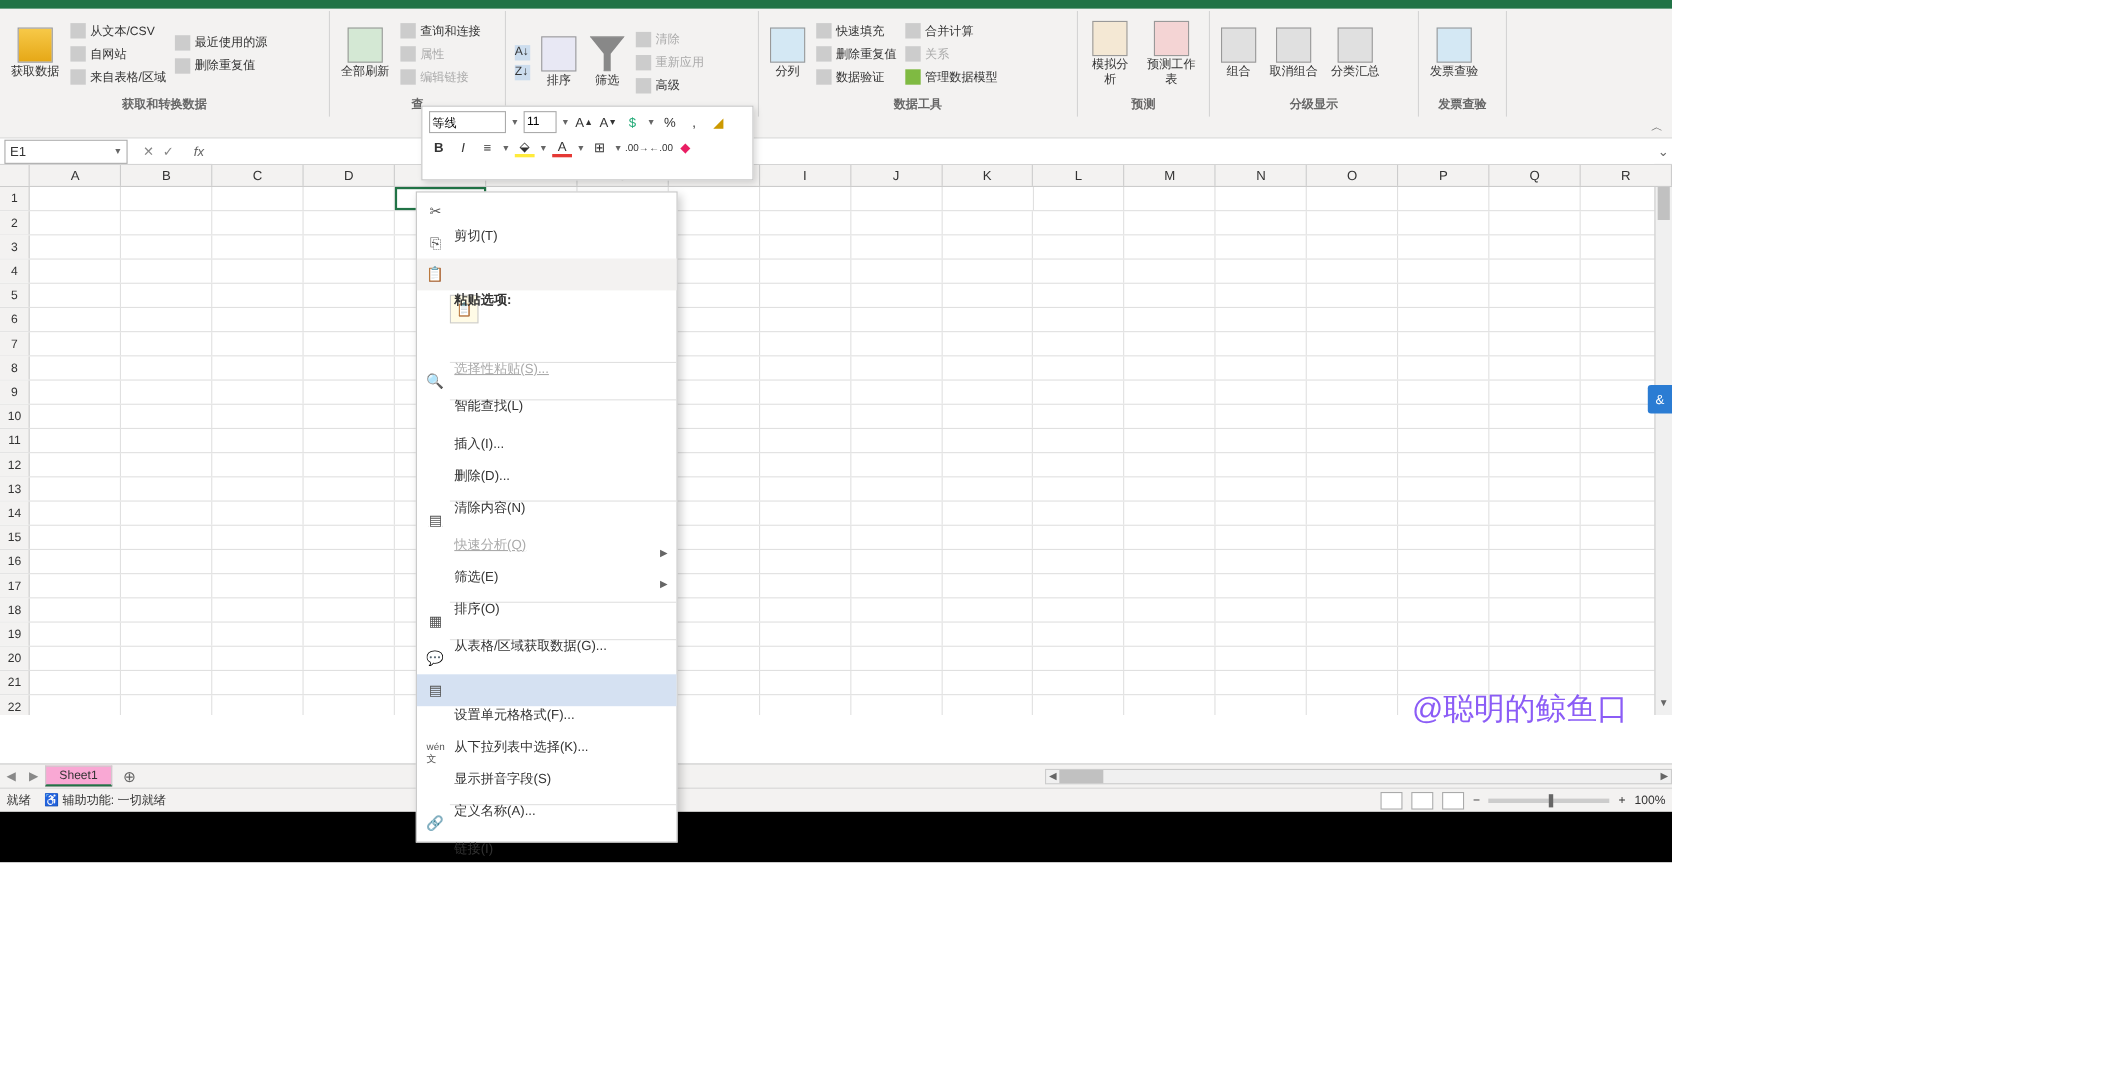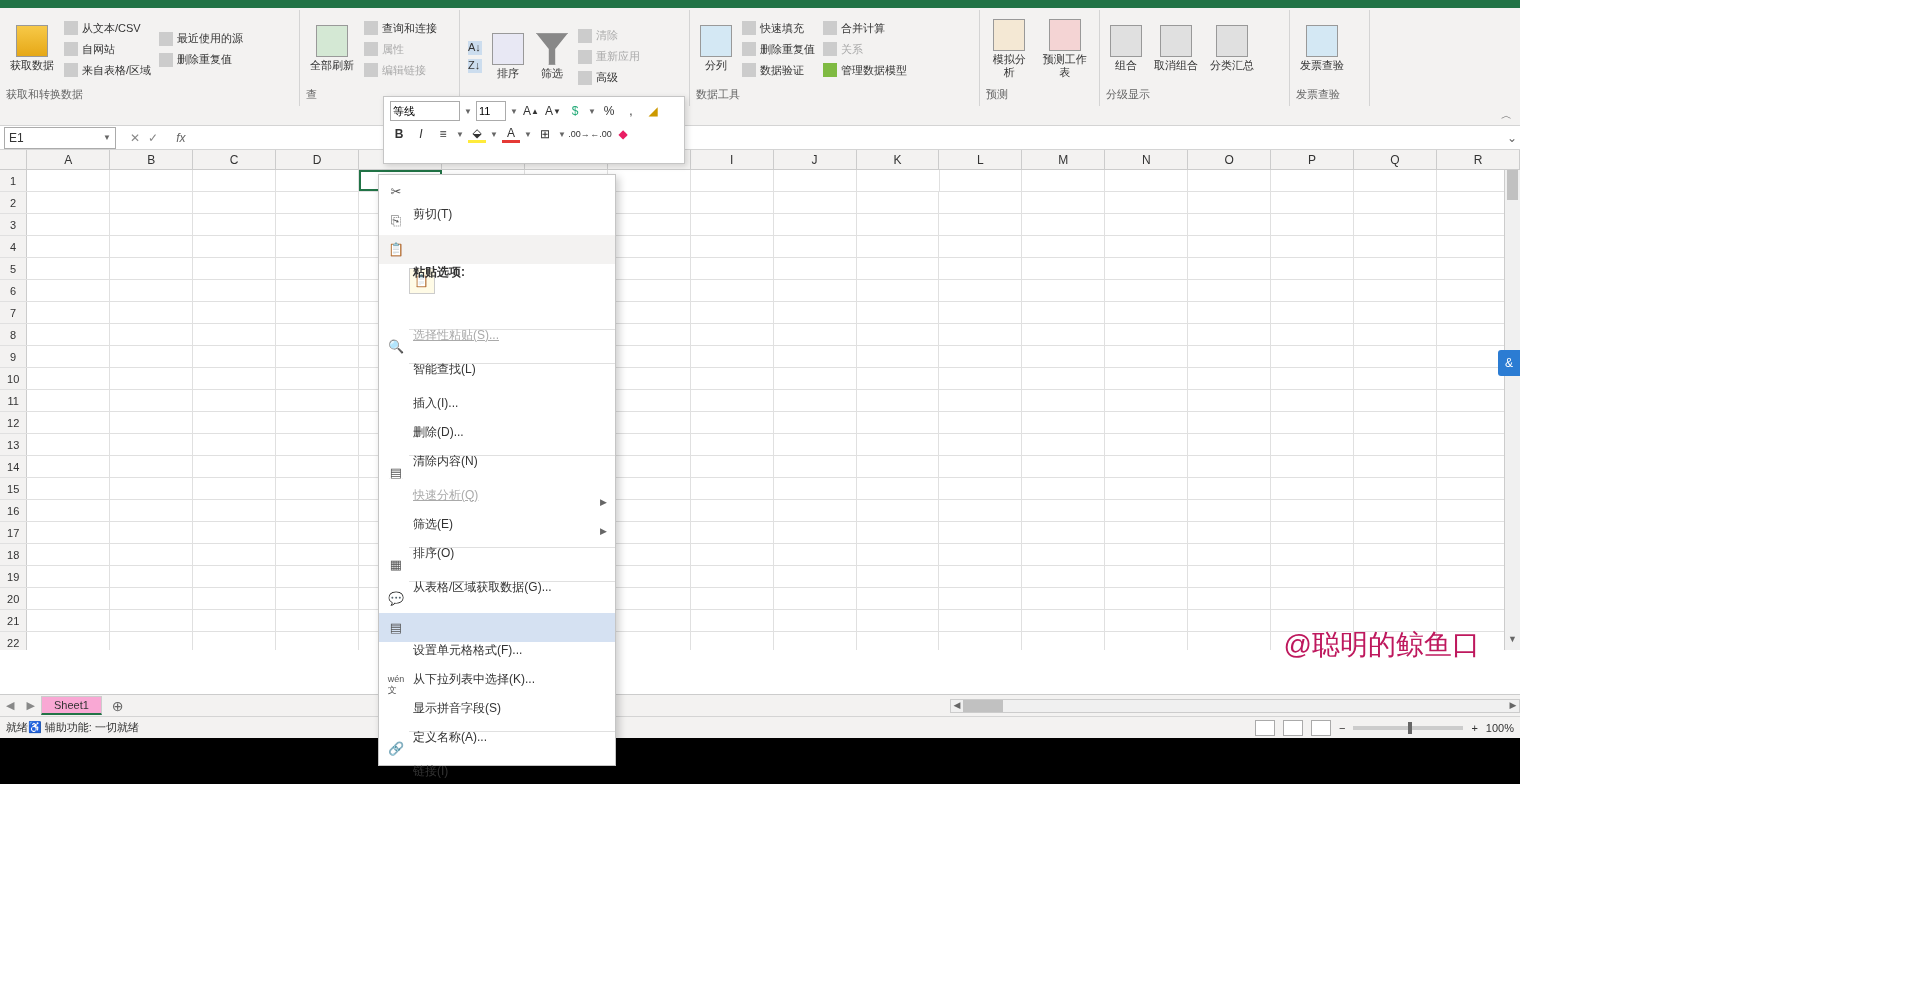--- a/index.html
+++ b/index.html
@@ -7,21 +7,21 @@
 .app { width: 1520px; height: 784px; position: relative; background: #fff; }
 
 
 .topbar { height: 8px; background: #217346; }
 
 
 .ribbon { background: #f3f2f1; border-bottom: 1px solid #d4d4d4; padding: 2px 0 0 0; height: 118px; }
 .ribbon-content { display: flex; align-items: stretch; height: 96px; }
 .group { border-right: 1px solid #d4d4d4; padding: 2px 6px; display: flex; flex-direction: column; justify-content: space-between; }
 .group-body { display: flex; align-items: center; gap: 4px; flex: 1; }
-.group-label { text-align: left; font-size: 11px; color: #666; padding: 1px 0 2px; }
+.group-label { text-align: center; font-size: 11px; color: #666; padding: 1px 0 2px; font-weight: bold; }
 .big-btn { display: flex; flex-direction: column; align-items: center; gap: 2px; padding: 2px 4px; cursor: pointer; }
 .big-btn .icon { width: 32px; height: 32px; background: #e0e0e0; border: 1px solid #999; }
 .big-btn .lbl { font-size: 11px; text-align: center; line-height: 1.2; }
 .small-btn { display: flex; align-items: center; gap: 4px; font-size: 11px; padding: 1px 2px; cursor: pointer; white-space: nowrap; }
 .small-btn .ic { width: 14px; height: 14px; background: #ccc; display: inline-block; }
 .col-stack { display: flex; flex-direction: column; gap: 4px; justify-content: center; }
 
 
 .mini-toolbar { position: absolute; left: 383px; top: 96px; width: 302px; height: 68px; background: #fff; border: 1px solid #c5c5c5; box-shadow: 2px 2px 6px rgba(0,0,0,0.15); padding: 4px 6px; display: flex; flex-direction: column; gap: 4px; z-index: 5; }
 .mini-row { display: flex; align-items: center; gap: 4px; }
@@ -67,28 +67,28 @@
 
 
 .sheet-tabs { position: absolute; left: 0; right: 0; top: 694px; height: 22px; display: flex; align-items: center; border-top: 1px solid #ccc; background: #f3f2f1; font-size: 11px; }
 .sheet-tabs .nav { padding: 0 6px; color: #888; }
 .sheet-tabs .tab { padding: 2px 12px; background: #f9a8d4; border: 1px solid #ccc; border-bottom: 2px solid #217346; }
 .sheet-tabs .add { padding: 0 10px; color: #666; font-size: 14px; }
 .sheet-tabs .hscroll { margin-left: auto; width: 570px; height: 14px; background: #f0f0f0; border: 1px solid #ccc; display: flex; }
 .sheet-tabs .hscroll .thumb { width: 40px; background: #c1c1c1; }
 
 
-.status-bar { position: absolute; left: 0; right: 0; top: 716px; height: 22px; background: #f3f2f1; border-top: 1px solid #d4d4d4; display: flex; align-items: center; font-size: 11px; padding: 0 6px; }
+.status-bar { position: absolute; left: 0; right: 0; top: 716px; height: 22px; background: #f3f2f1; border-top: 1px solid #d4d4d4; display: flex; align-items: center; font-size: 11px; padding: 0 6px; gap: 12px; }
 .status-bar .right { margin-left: auto; display: flex; align-items: center; gap: 8px; }
 .view-btn { width: 20px; height: 16px; border: 1px solid #aaa; background: #fff; }
 .zoom-slider { width: 110px; height: 4px; background: #ccc; position: relative; }
 .zoom-slider .zthumb { position: absolute; left: 50%; top: -4px; width: 4px; height: 12px; background: #666; }
 
 
-.watermark { position: absolute; right: 40px; top: 626px; font-size: 28px; color: #be185d; font-weight: 500; z-index: 3; }
+.watermark { position: absolute; right: 40px; top: 626px; font-size: 28px; color: #8b5cf6; font-weight: 500; z-index: 3; }
 
 
 .side-widget { position: absolute; right: 0; top: 350px; width: 22px; height: 26px; background: #2b7cd3; color: #fff; display:flex; align-items:center; justify-content:center; border-radius: 3px 0 0 3px; }
 
 .black-bar { position: absolute; left:0; right:0; top: 738px; bottom:0; background:#000; }
 .ribbon-collapse { position: absolute; right: 8px; top: 108px; font-size: 11px; color:#666; cursor:pointer; }
 </style>
 </head>
 <body>
 

